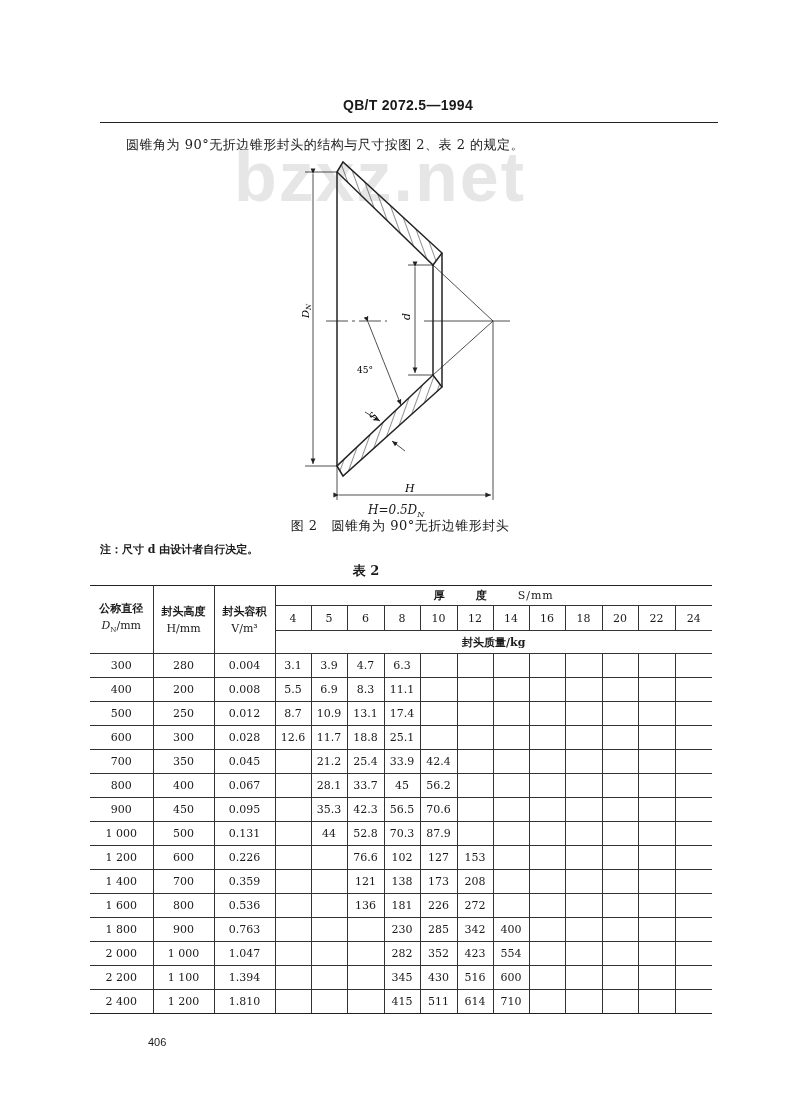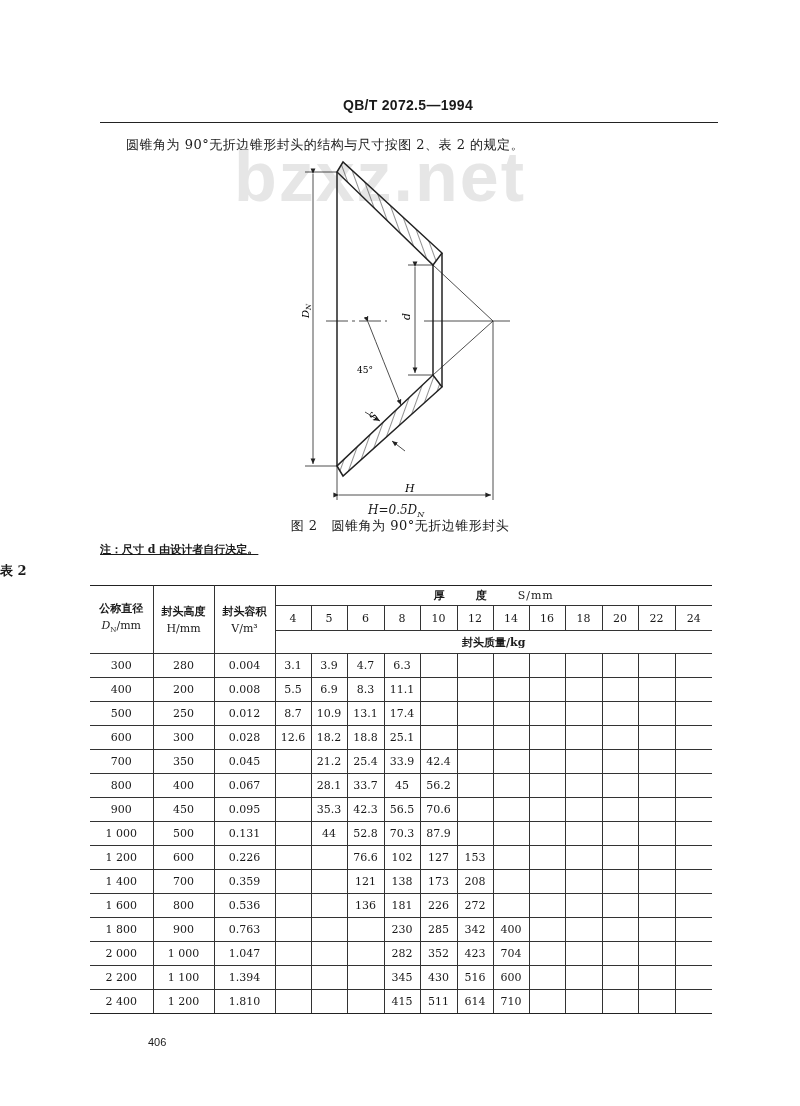--- a/index.html
+++ b/index.html
@@ -28,24 +28,24 @@
   .figure { position: absolute; left: 0; top: 0; width: 800px; height: 530px; z-index: 1; }
   .figure-formula {
     position: absolute; top: 503px; left: 368px; font-size: 12px; font-style: italic;
   }
   .figure-caption {
     position: absolute; top: 517px; left: 0; width: 800px; text-align: center;
     font-size: 13px; font-weight: normal; letter-spacing: 0.5px;
   }
   .figure-caption .num { margin-right: 14px; }
   .note {
-    position: absolute; top: 542px; left: 100px; font-size: 11px; font-weight: bold; text-decoration: underline;
+    position: absolute; top: 542px; left: 100px; font-size: 11px; font-weight: bold;
   }
   .table-title {
-    position: absolute; top: 562px; left: 0; width: 732px; 
+    position: absolute; top: 562px; left: 0; width: 732px; text-align: center;
     font-size: 13px; font-weight: bold;
   }
   table.spec {
     position: absolute; top: 585px; left: 90px; border-collapse: collapse;
     font-size: 11px; table-layout: fixed;
   }
   table.spec td, table.spec th {
     border: 1px solid #333; text-align: center; padding: 0; font-weight: normal;
     overflow: hidden; white-space: nowrap;
   }
@@ -246,21 +246,21 @@
         <td></td>
         <td></td>
         <td></td>
         <td class="right-edge"></td>
       </tr>
       <tr class="row">
         <td class="left-edge">600</td>
         <td>300</td>
         <td>0.028</td>
         <td>12.6</td>
-        <td>18.2</td>
+        <td>11.7</td>
         <td>18.8</td>
         <td>25.1</td>
         <td></td>
         <td></td>
         <td></td>
         <td></td>
         <td></td>
         <td></td>
         <td></td>
         <td class="right-edge"></td>
@@ -404,21 +404,21 @@
       <tr class="row">
         <td class="left-edge">2 000</td>
         <td>1 000</td>
         <td>1.047</td>
         <td></td>
         <td></td>
         <td></td>
         <td>282</td>
         <td>352</td>
         <td>423</td>
-        <td>704</td>
+        <td>554</td>
         <td></td>
         <td></td>
         <td></td>
         <td></td>
         <td class="right-edge"></td>
       </tr>
       <tr class="row">
         <td class="left-edge">2 200</td>
         <td>1 100</td>
         <td>1.394</td>

